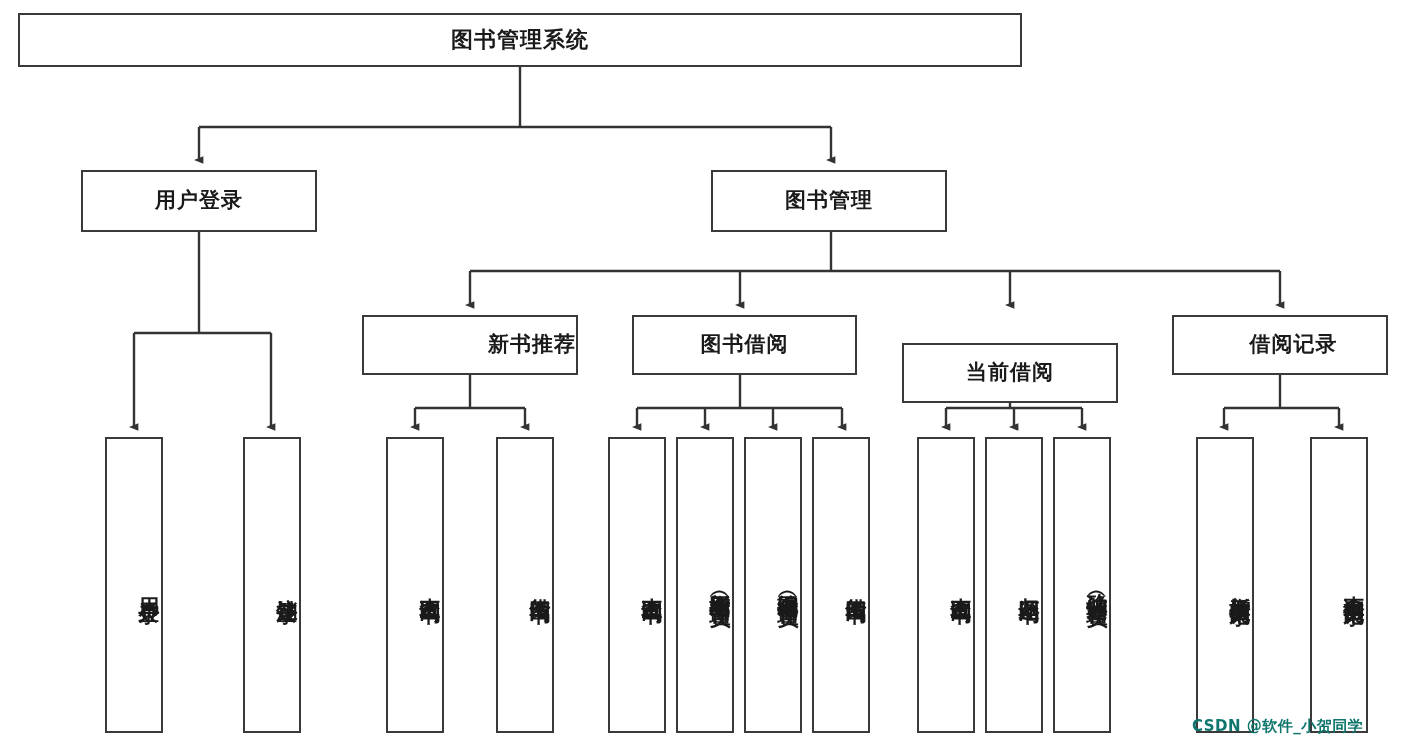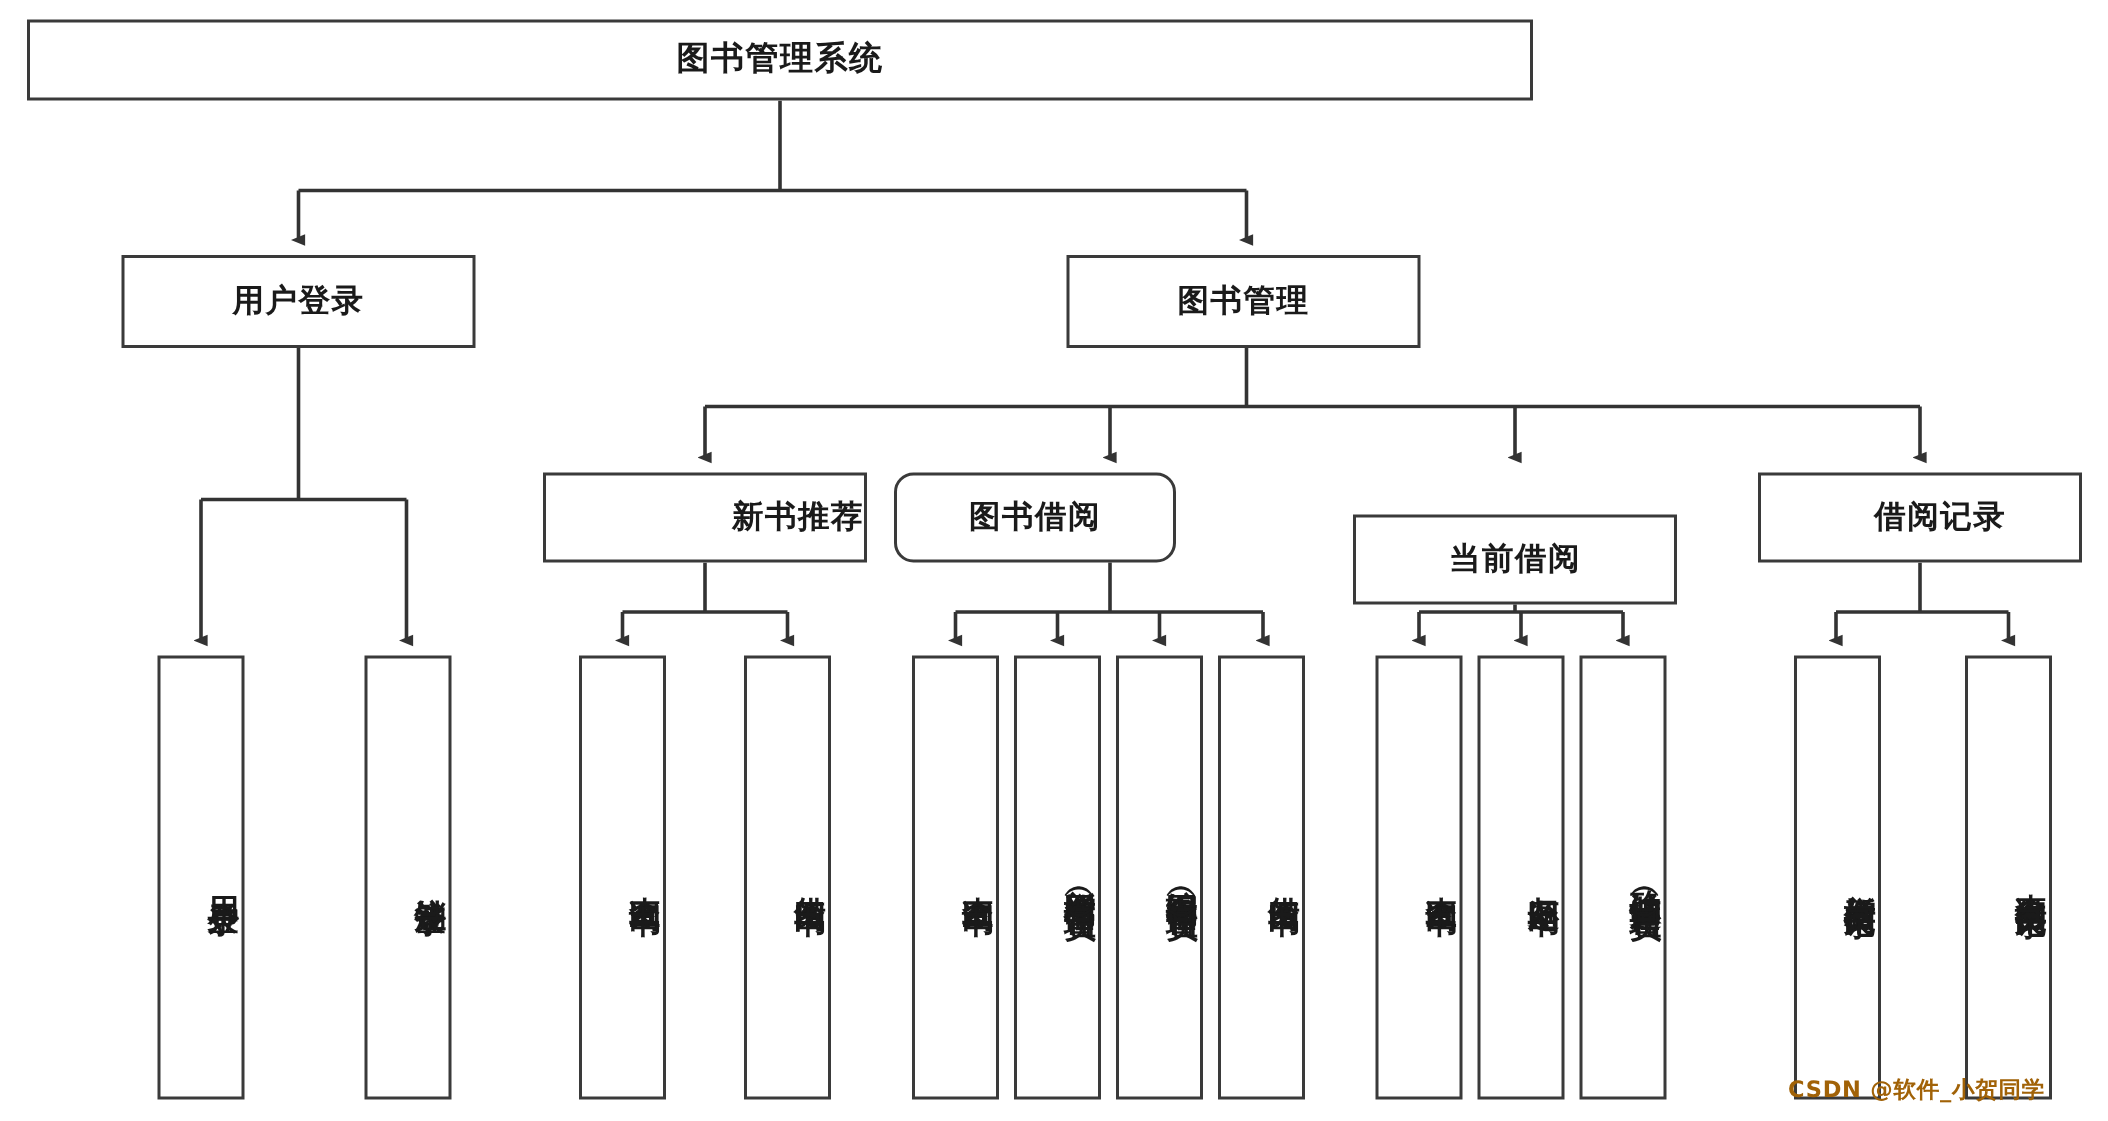--- a/index.html
+++ b/index.html
@@ -57,21 +57,21 @@
     text-orientation: upright;
     display: block;
     text-align: left;
   }
   .node.root {
     font-size: 22px;
   }
   .watermark {
     position: absolute;
     font-size: 15px;
-    color: #a16207;
+    color: #0f766e;
     white-space: nowrap;
     letter-spacing: 0.5px;
   }
 </style>
 </head>
 <body>
 
 <div id="diagram-root">
 
   <svg class="connectors" viewBox="0 0 1405 747">
@@ -131,21 +131,21 @@
   <div class="node horizontal" style="left:81px; top:170px; width:236px; height:62px;">
     <span class="label">用户登录</span>
   </div>
   <div class="node horizontal" style="left:711px; top:170px; width:236px; height:62px;text-align:right;">
     <span class="label">图书管理</span>
   </div>
 
   <div class="node horizontal" style="left:362px; top:315px; width:216px; height:60px;justify-content:flex-end;">
     <span class="label">新书推荐</span>
   </div>
-  <div class="node horizontal" style="left:596px; top:315px; width:188px; height:60px;border-radius:13px;">
+  <div class="node horizontal" style="left:632px; top:315px; width:225px; height:60px;">
     <span class="label">图书借阅</span>
   </div>
   <div class="node horizontal" style="left:902px; top:315px; width:216px; height:60px;margin-top:28px;">
     <span class="label">当前借阅</span>
   </div>
   <div class="node horizontal" style="left:1172px; top:315px; width:216px; height:60px;padding-left:27px;">
     <span class="label">借阅记录</span>
   </div>
 
   <div class="node vertical" style="left:105px; top:437px; width:58px; height:296px;">

